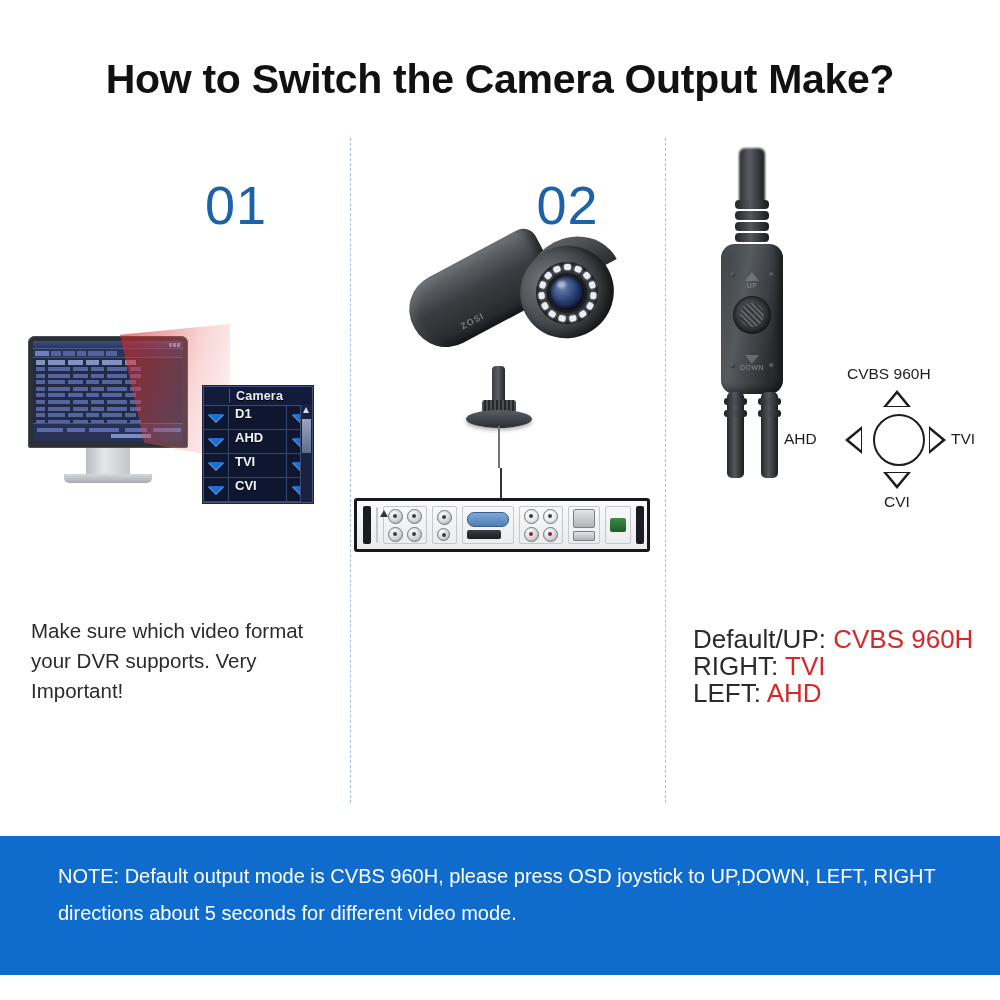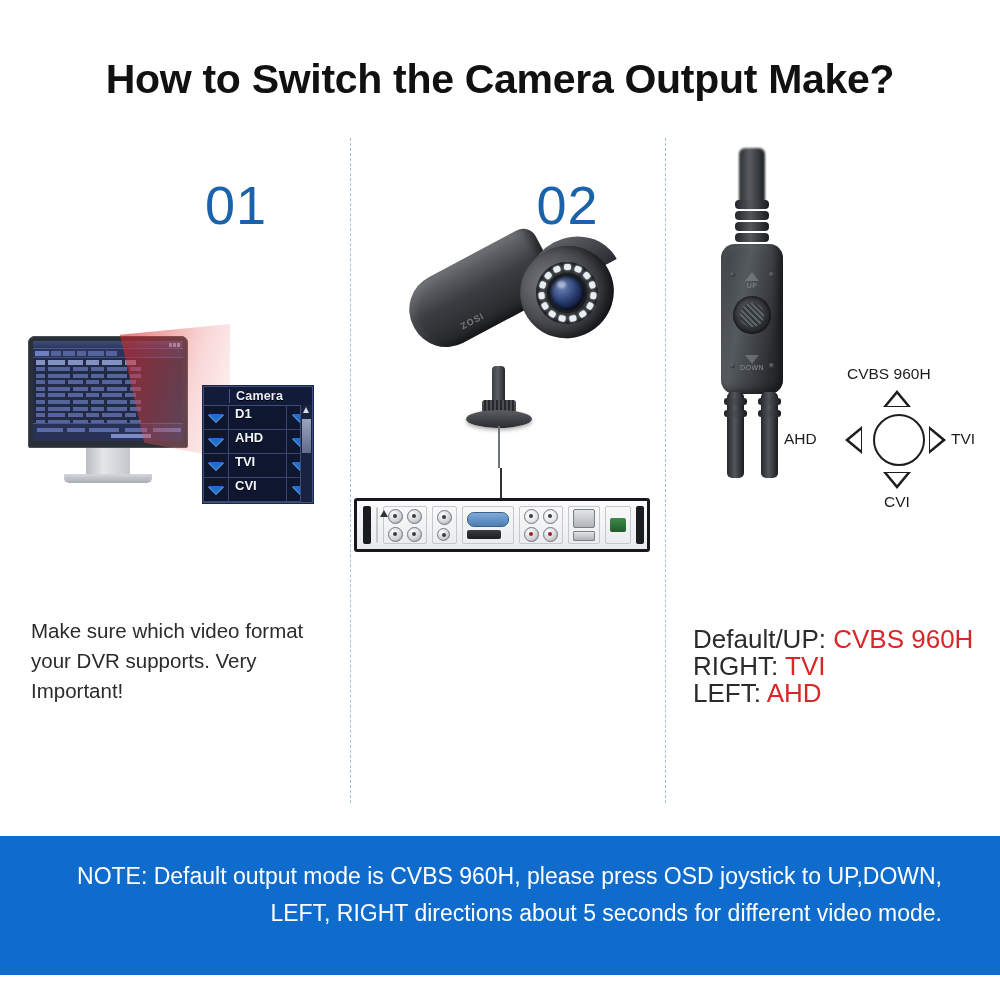--- a/index.html
+++ b/index.html
@@ -521,24 +521,23 @@
 
   
   .note-band{
     position:absolute; left:0; top:836px;
     width:1000px; height:139px;
     background: #0f6ccd;
     box-sizing:border-box;
     padding: 22px 58px 0 58px;
   }
   .note-text{
-    font-size: 23px;
+    font-size: 20px;
     line-height: 37px;
     color:#ffffff;
-    text-align:right;
   }
 </style>
 </head>
 <body>
 
 <div class="page-title">How to Switch the Camera Output Make?</div>
 
 <div class="divider d1"></div>
 <div class="divider d2"></div>
 

